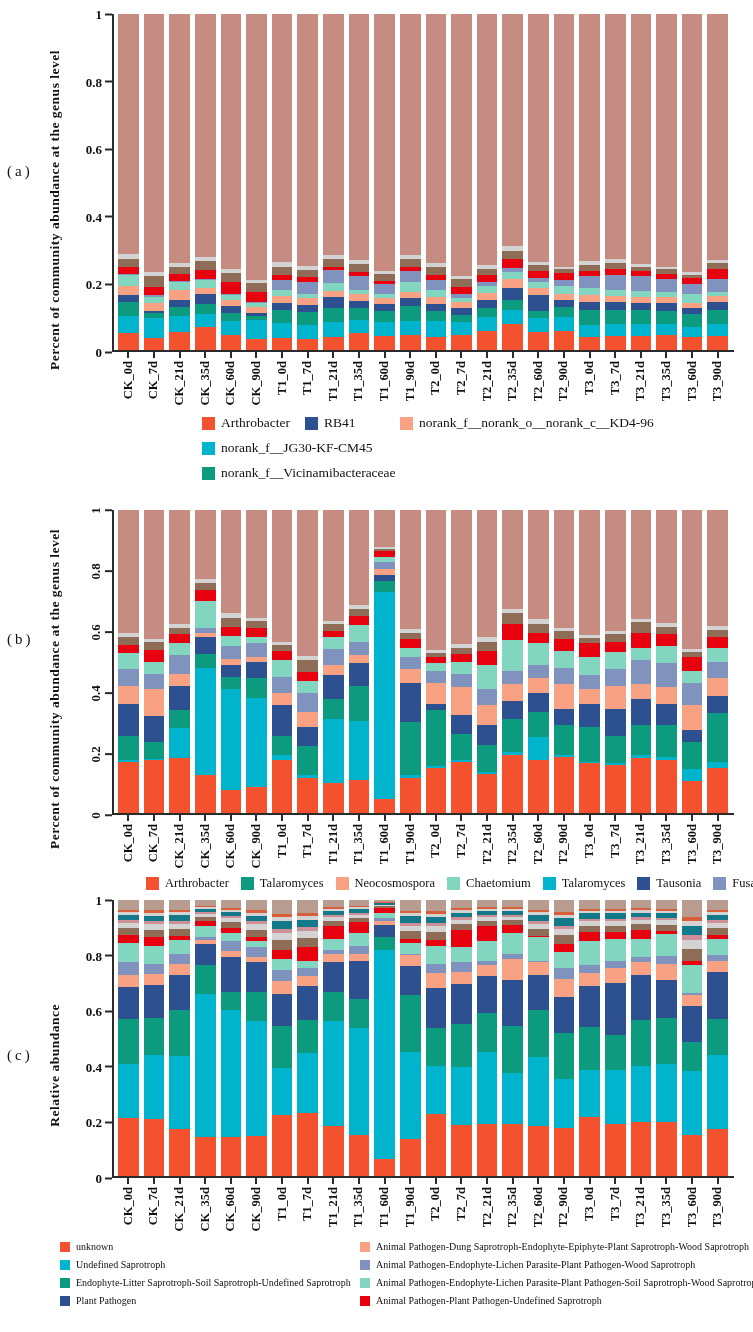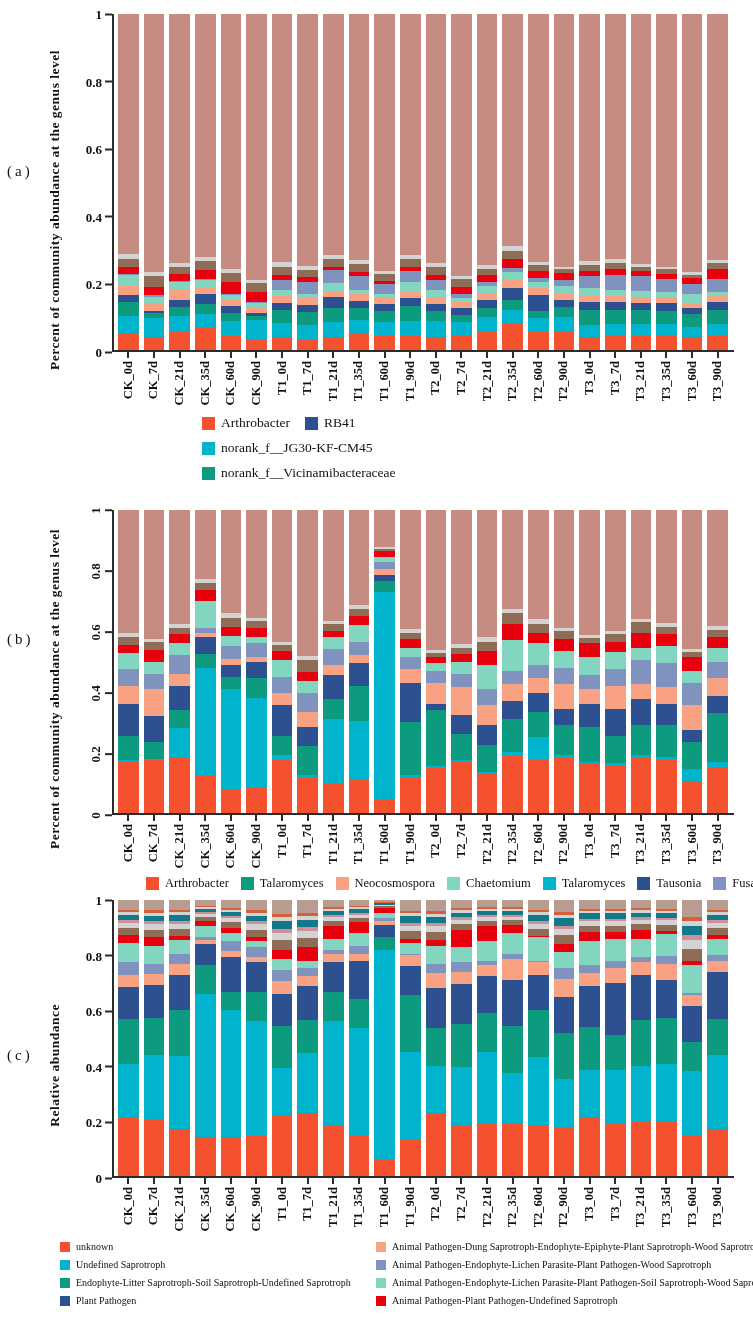--- a/index.html
+++ b/index.html
@@ -33,21 +33,21 @@
   .xlabels{display:flex;gap:5px;padding:0 6px;box-sizing:border-box;}
   .xcell{flex:1;display:flex;flex-direction:column;align-items:center;}
   .xcell::before{content:"";width:2px;height:6px;background:#2b2b2b;margin-bottom:3px;}
   .xcell span{writing-mode:vertical-rl;transform:rotate(180deg);font-size:12.5px;font-weight:600;
     white-space:nowrap;}
   .li{display:flex;align-items:center;gap:6px;white-space:nowrap;}
   .sw{width:13px;height:13px;flex:none;}
   .legend-a{display:grid;grid-template-columns:103px 95px auto;gap:9px 0;margin:10px 0 0 202px;font-size:13.5px;}
   .legend-b{display:flex;gap:12px;margin:8px 0 0 146px;font-size:12.5px;}
   .legend-c{display:grid;grid-template-columns:300px auto;grid-template-rows:repeat(4,auto);
-    grid-auto-flow:column;gap:7px 16px;margin:10px 0 0 60px;font-size:10px;}
+    grid-auto-flow:column;gap:7px 0;margin:10px 0 0 60px;font-size:10px;}
   .legend-c .sw{width:10px;height:10px;}
 </style>
 </head>
 <body>
 
 <div class="page">
 
   <section class="panel" id="panel-a">
     <div class="side-label">(a)</div>
     <div class="chart">
@@ -476,20 +476,24 @@
         </div>
         <div class="legend-a">
           <div class="li" style="grid-area: 1 / 1;">
             <span class="sw" style="background: rgb(244, 81, 46);"></span>
             <span>Arthrobacter</span>
           </div>
           <div class="li" style="grid-area: 1 / 2;">
             <span class="sw" style="background: rgb(45, 81, 144);"></span>
             <span>RB41</span>
           </div>
+          <div class="li" style="grid-area: 1 / 3;">
+            <span class="sw" style="background: rgb(249, 161, 131);"></span>
+            <span>norank_f__norank_o__norank_c__KD4-96</span>
+          </div>
           <div class="li" style="grid-area: 2 / 1;">
             <span class="sw" style="background: rgb(0, 180, 205);"></span>
             <span>norank_f__JG30-KF-CM45</span>
           </div>
           <div class="li" style="grid-area: 3 / 1; text-align: center;">
             <span class="sw" style="background: rgb(13, 155, 128);"></span>
             <span>norank_f__Vicinamibacteraceae</span>
           </div>
         </div>
       </div>

